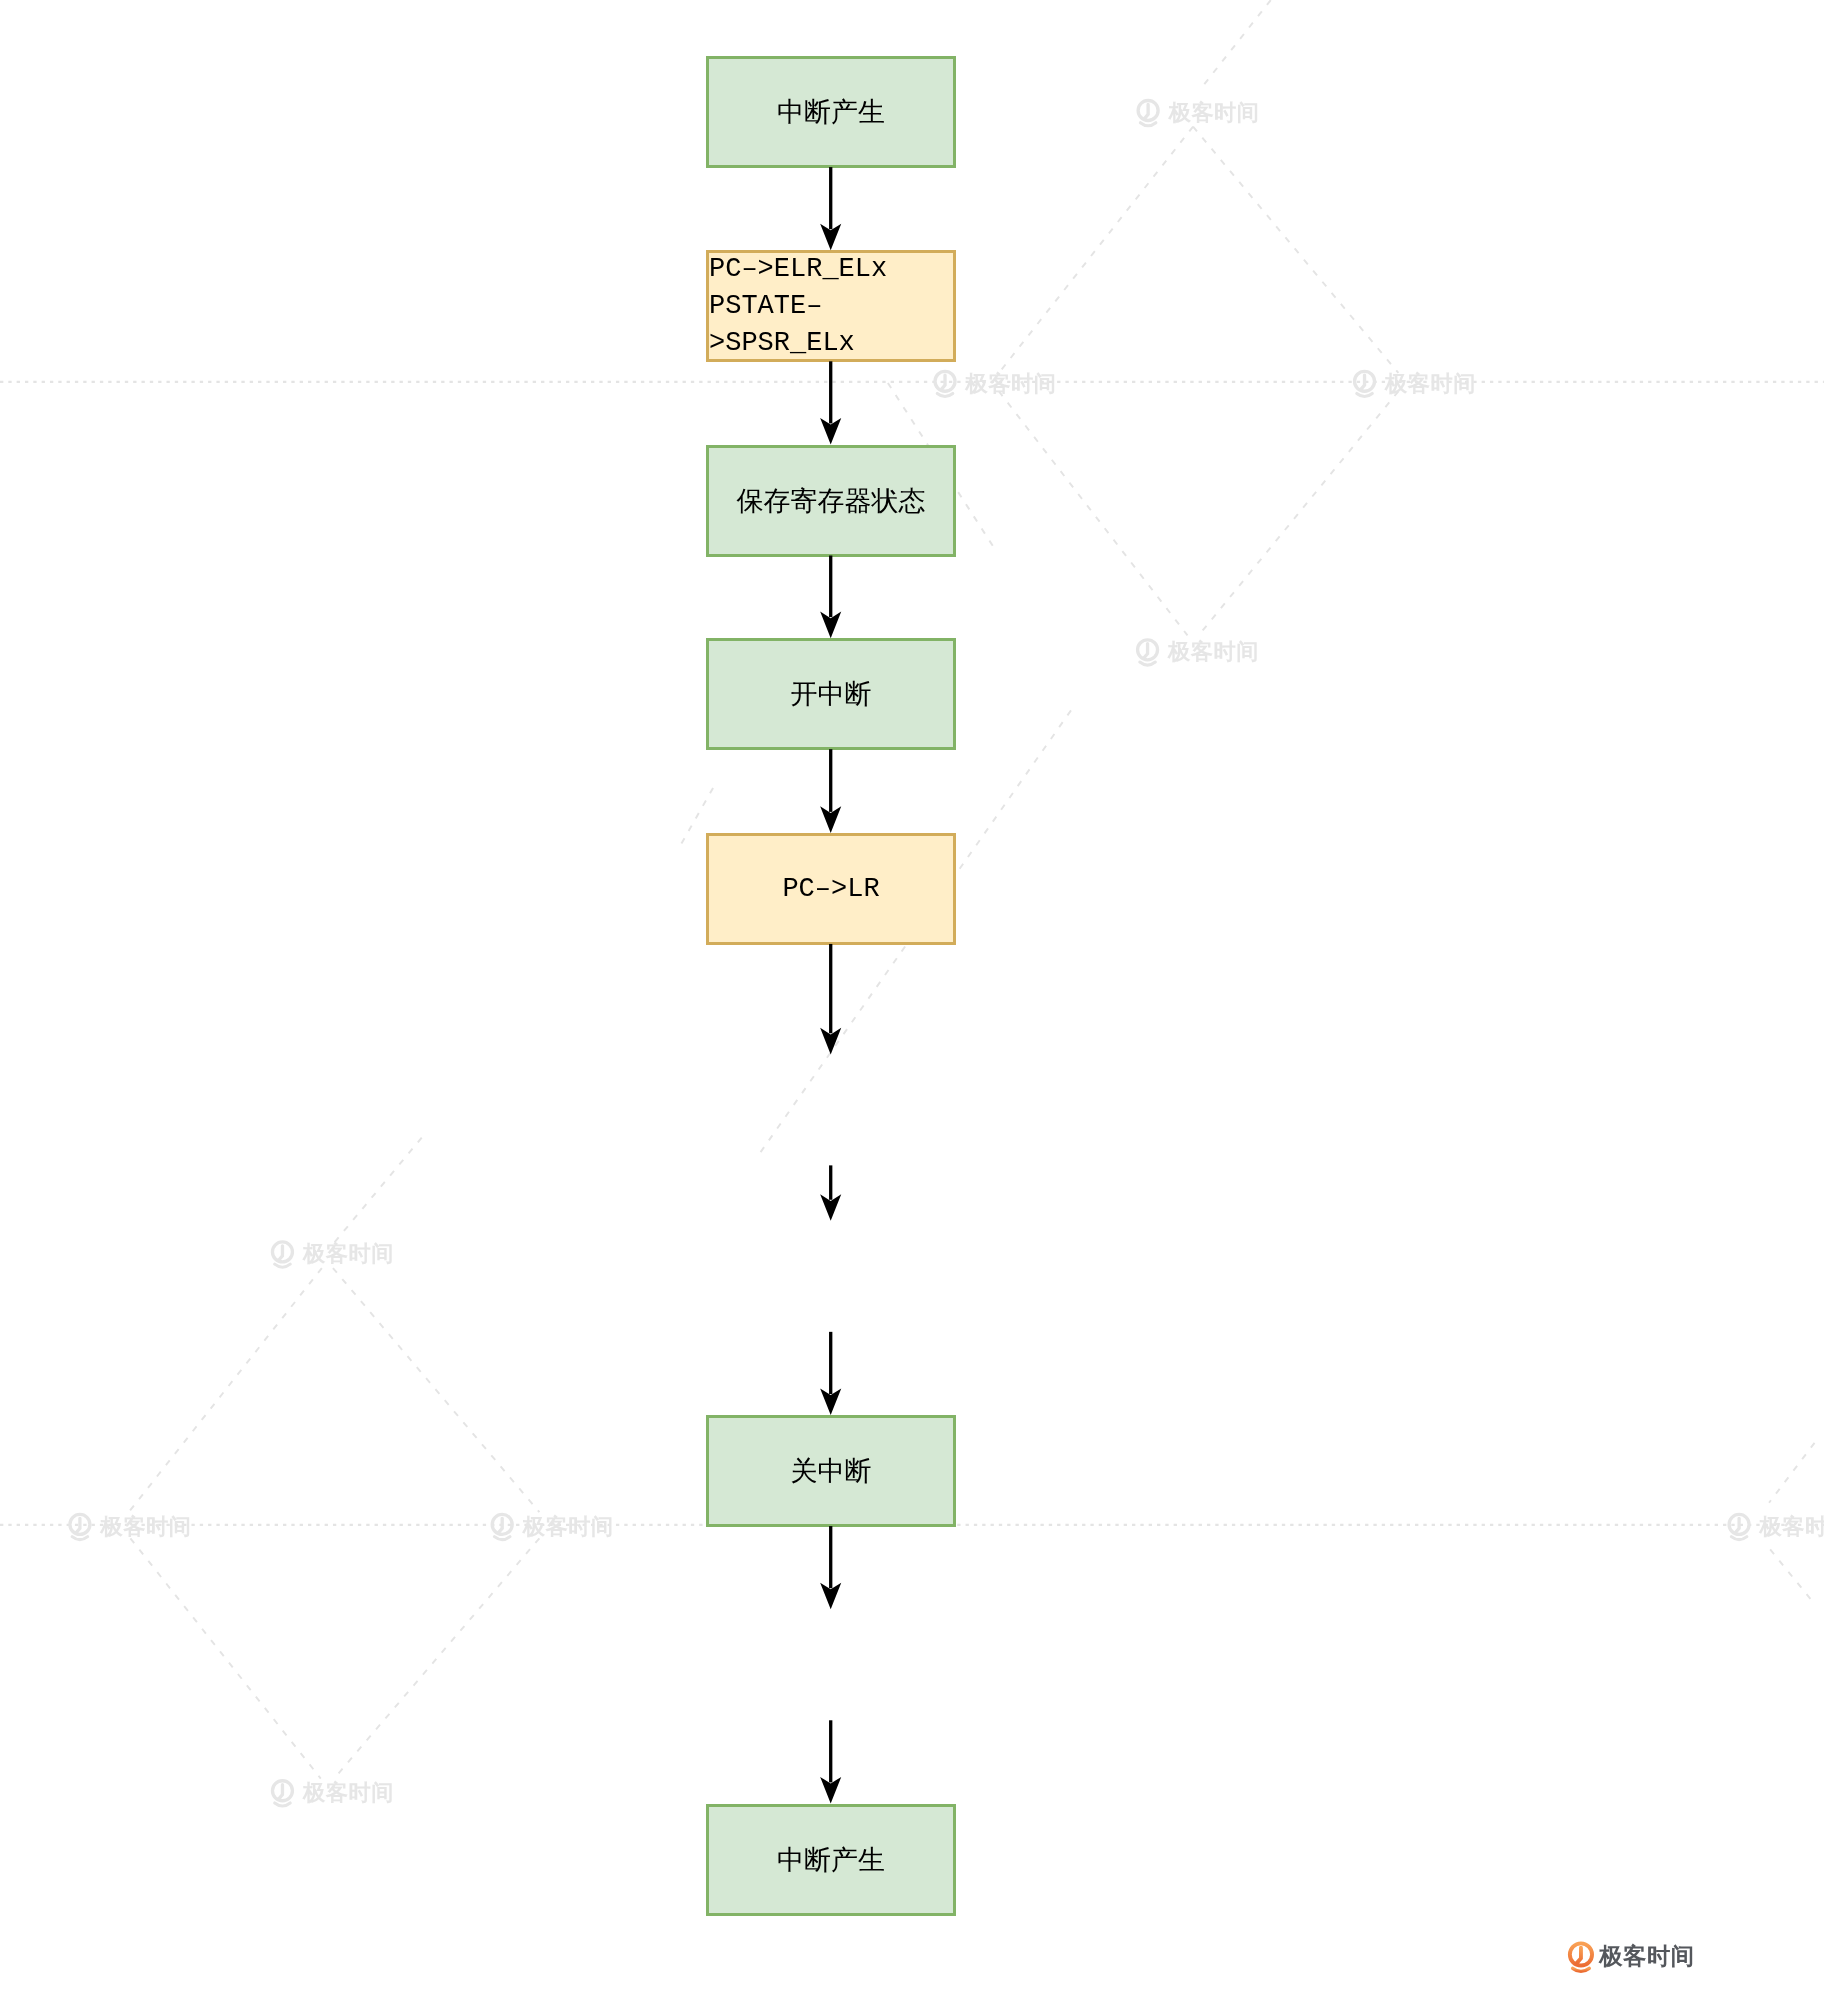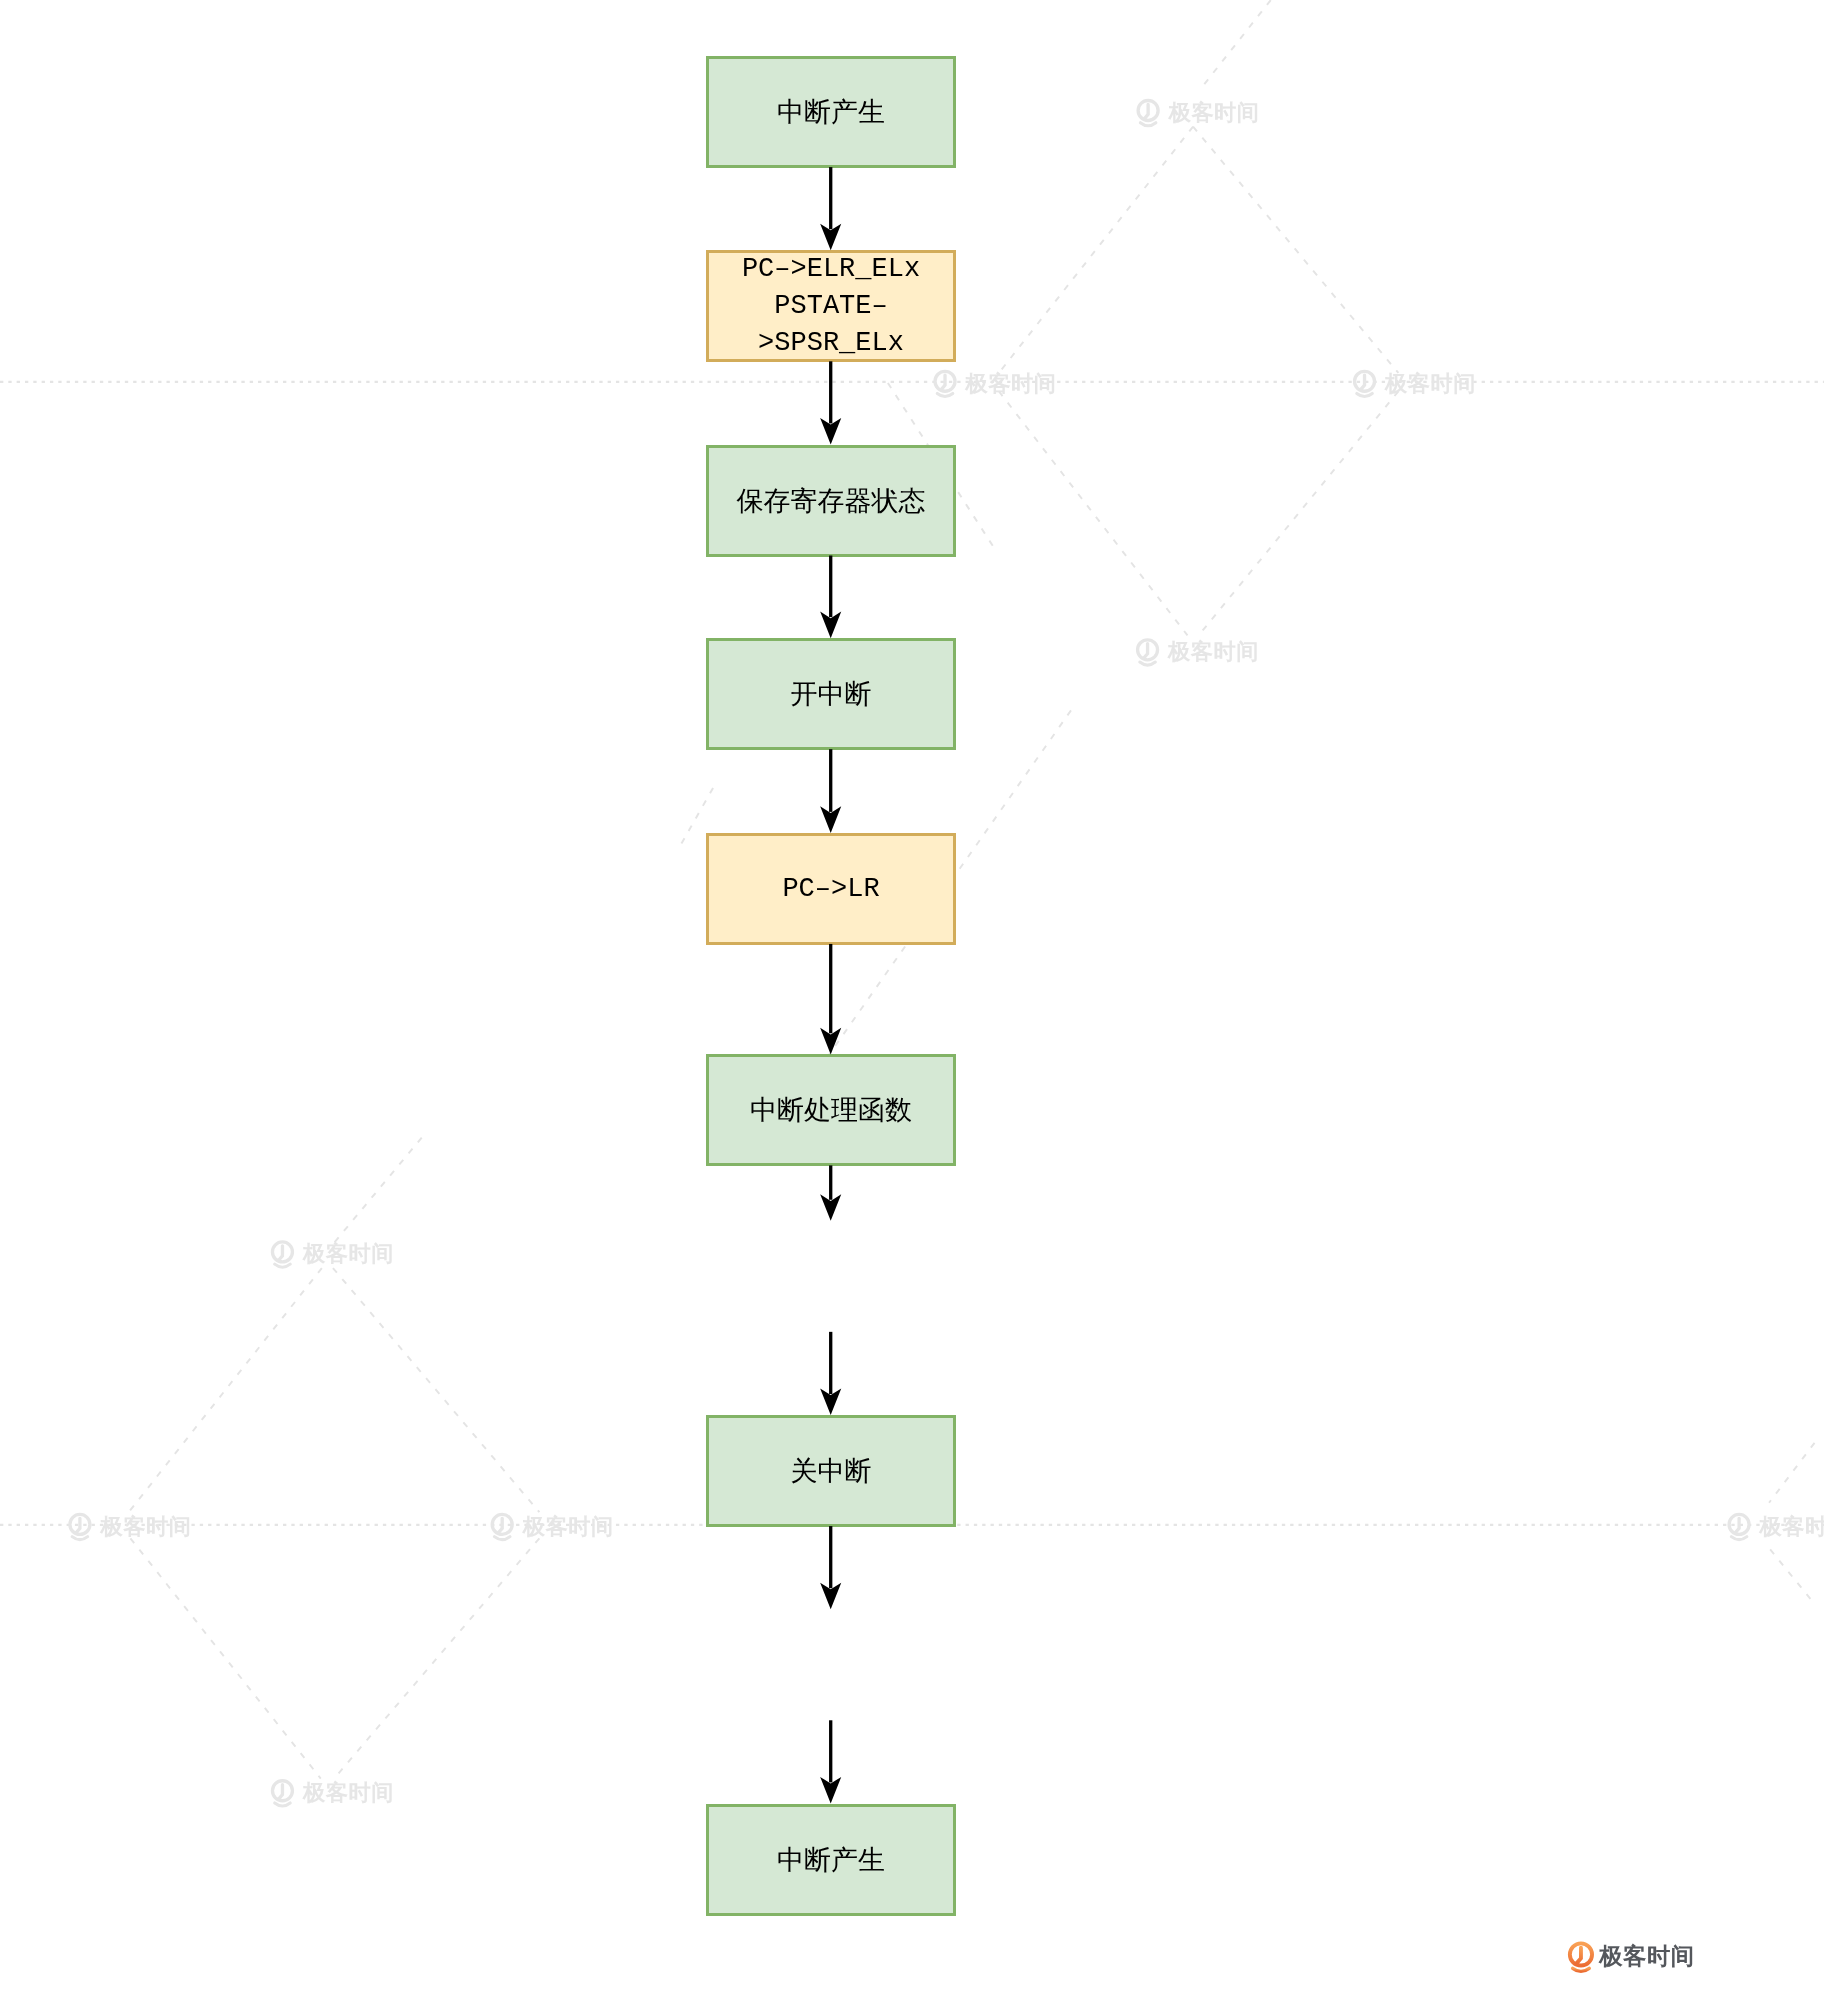--- a/index.html
+++ b/index.html
@@ -22,21 +22,20 @@
   .node{
     position:absolute;
     left:706px;
     width:250px;
     height:112px;
     border:3.3px solid #000;
     box-sizing:border-box;
     display:flex;
     align-items:center;
     justify-content:center;
-    text-align:center;
     font-size:27px;
     line-height:37px;
     color:#000;
     white-space:pre-line;
   }
   .node.green{background:var(--green-fill,#d5e8d4);border-color:var(--green-border,#82b366);}
   .node.yellow{background:var(--yellow-fill,#ffeec8);border-color:var(--yellow-border,#d2ac5a);font-family:Liberation Mono, monospace;}
   
   .arrow-line{stroke:var(--arrow-color,#000);stroke-width:6;}
   .arrow-head{fill:var(--arrow-color,#000);stroke:none;}
@@ -145,21 +144,20 @@
       <text class="wm-text" x="58" y="40">极客时间</text>
     </g>
   </svg>
 
   <div class="node green" style="top:56px">中断产生</div>
   <div class="node yellow" style="top:250px">PC–&gt;ELR_ELx
 PSTATE–&gt;SPSR_ELx</div>
   <div class="node green" style="top:445px">保存寄存器状态</div>
   <div class="node green" style="top:638px">开中断</div>
   <div class="node yellow" style="top:833px">PC–&gt;LR</div>
-  <div class="node green" style="top:1054px">中断处理函数</div>
   <div class="node green" style="top:1415px">关中断</div>
   <div class="node green" style="top:1804px">中断产生</div>
 
   <svg class="layer" viewBox="0 0 3287 3631" aria-hidden="true">
     <g>
       <line class="arrow-line" x1="1497" y1="301" x2="1497" y2="413"></line>
       <polygon class="arrow-head" points="1478,403 1497,451 1516,403 1497,415"></polygon>
     </g>
     <g>
       <line class="arrow-line" x1="1497" y1="651" x2="1497" y2="763"></line>

